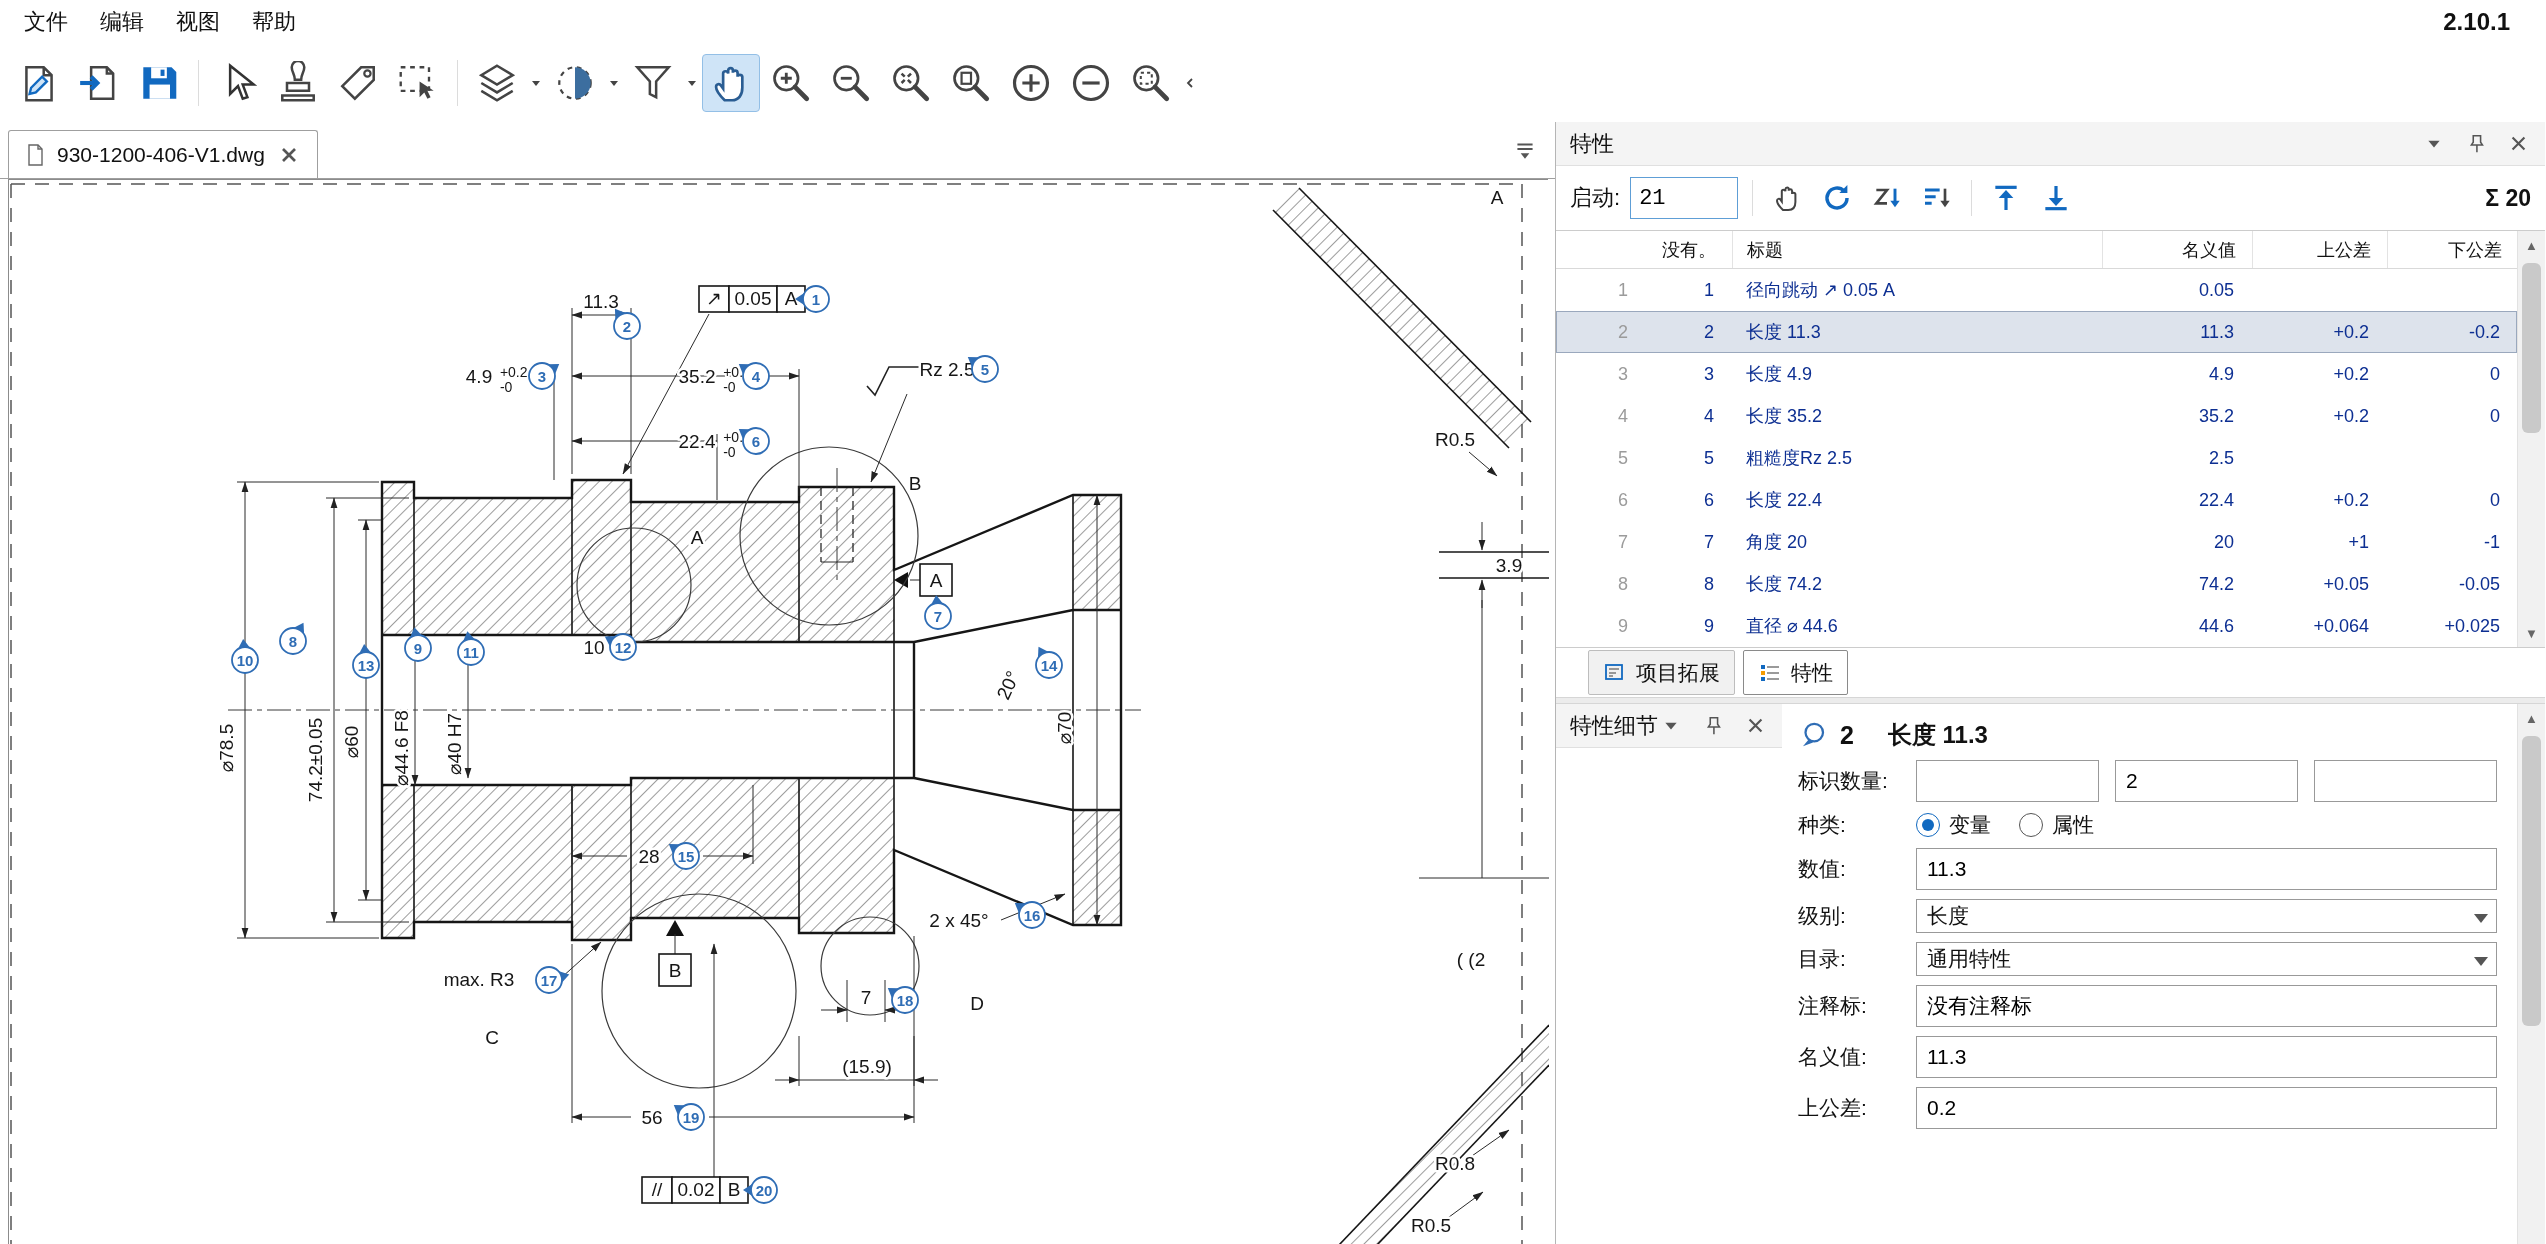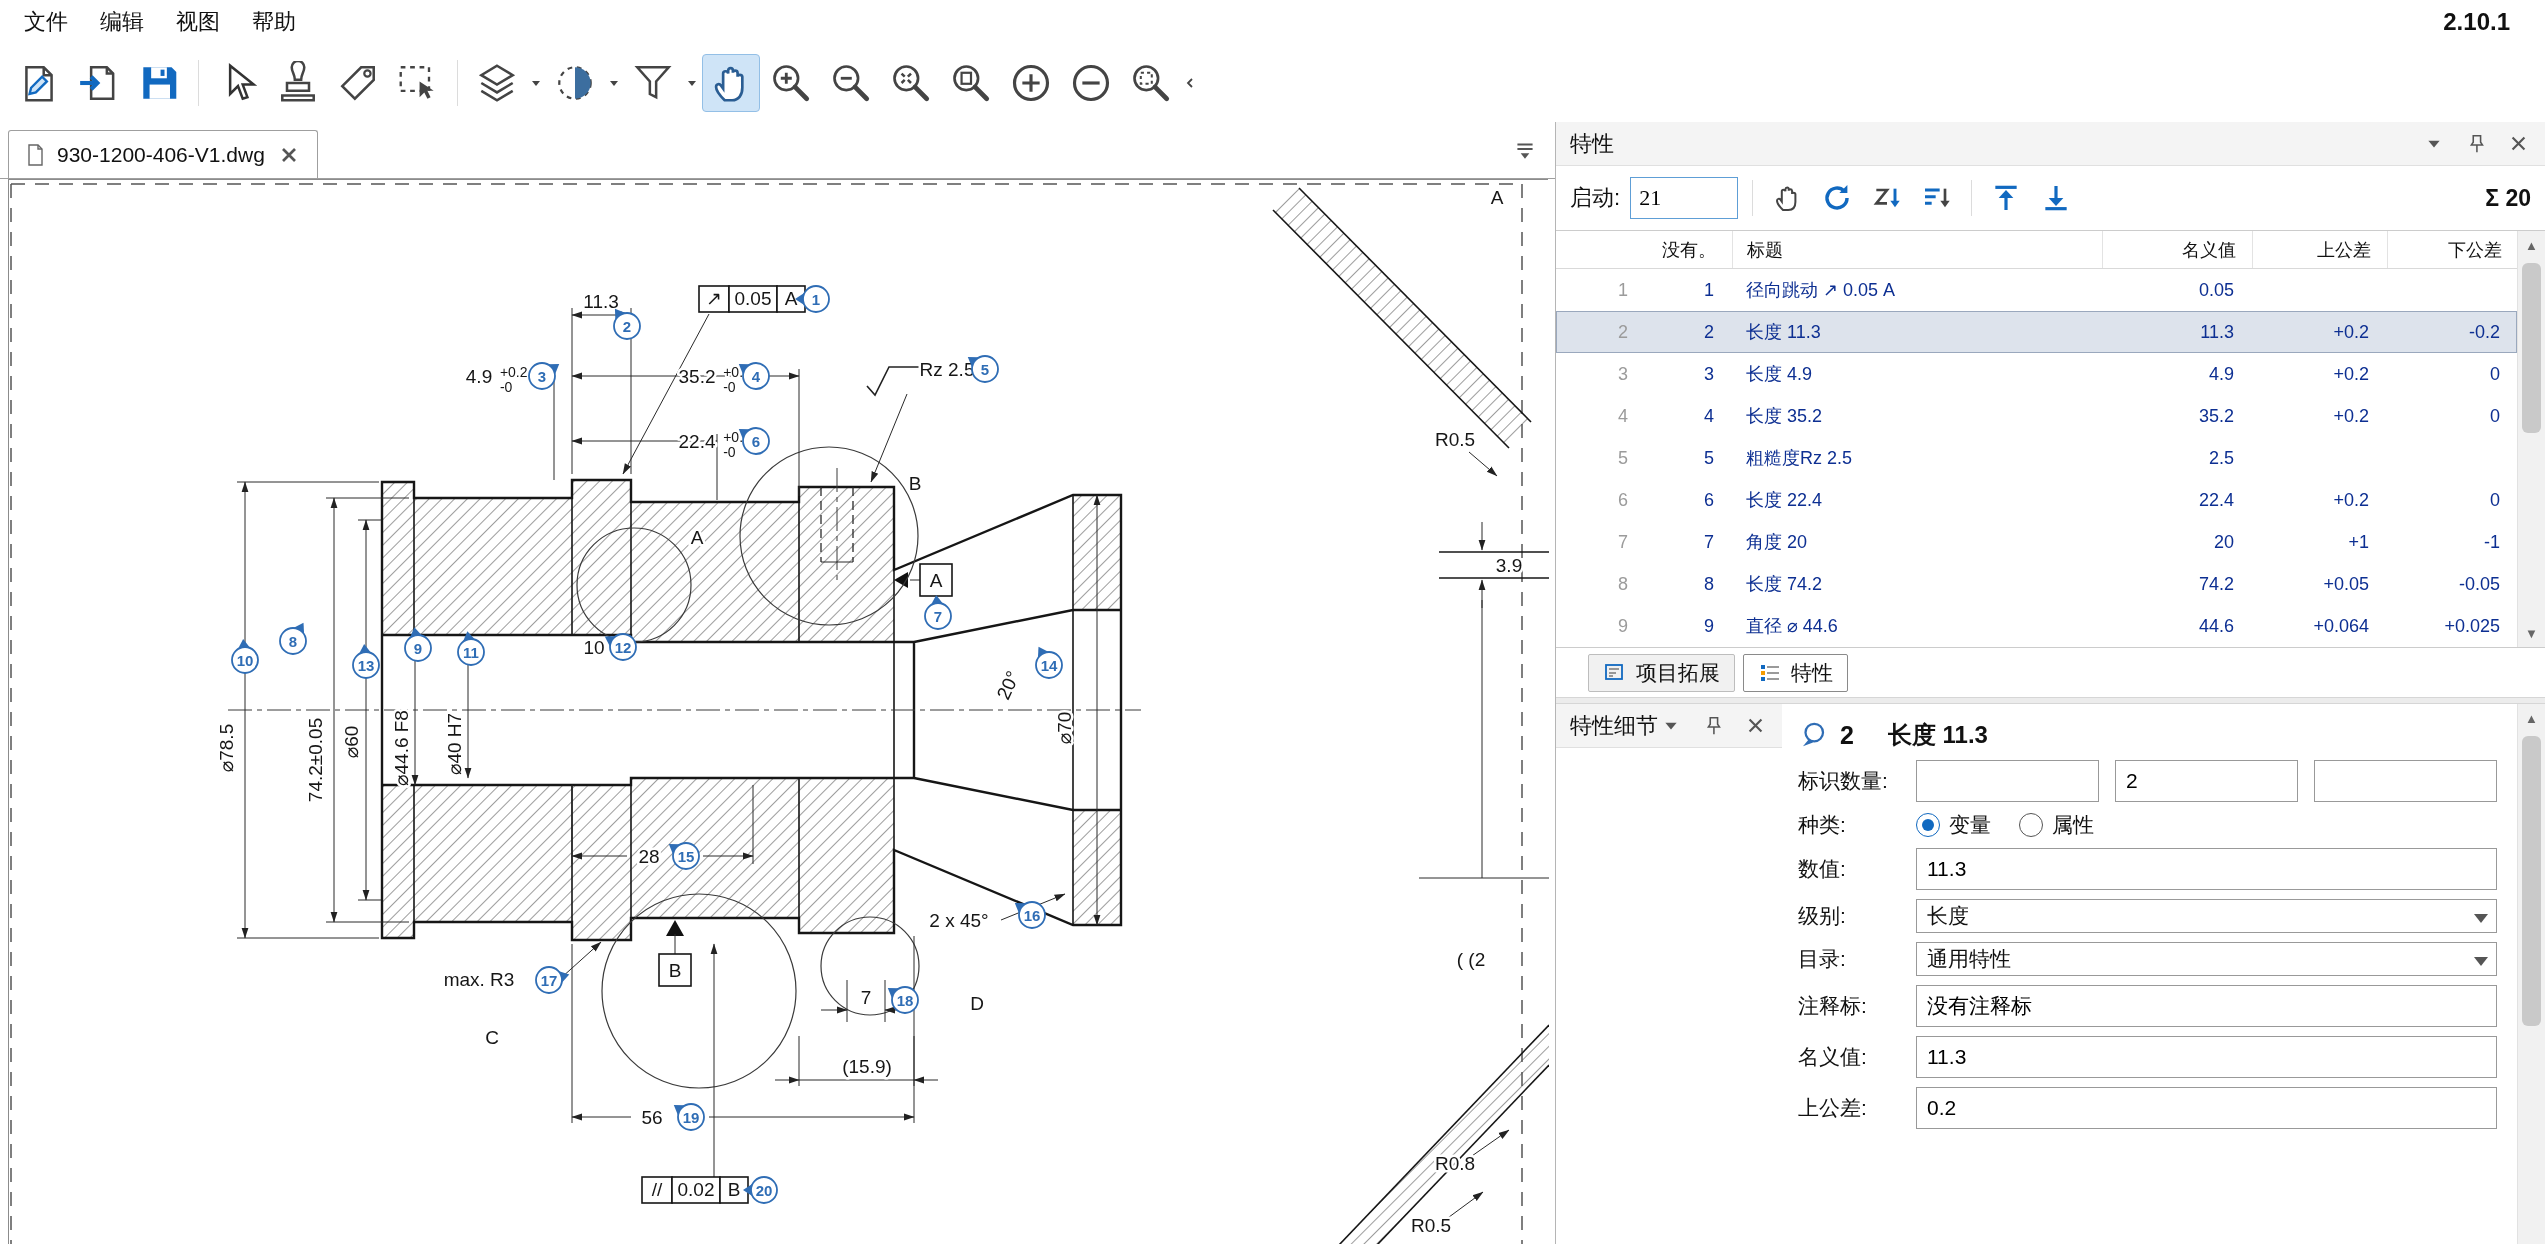--- a/index.html
+++ b/index.html
@@ -42,21 +42,21 @@
 .fcfbox{fill:#fff;stroke:#161616;stroke-width:1.6}
 .bcirc{fill:#fff;stroke:#2f6db5;stroke-width:1.8}
 .btxt{font-family:"Liberation Sans",sans-serif;font-weight:bold;font-size:15px;fill:#2f6db5}
 .bptr{fill:#2f6db5}
 
 .side{width:989px;display:flex;flex-direction:column;background:#fff}
 .phead{height:44px;display:flex;align-items:center;padding:0 14px;font-size:22px;background:#f4f4f4;border-bottom:1px solid #e0e0e0}
 .phead .sp{margin-left:auto;display:flex;gap:16px;align-items:center}
 .hicon{width:26px;height:26px;display:flex;align-items:center;justify-content:center}
 .ptool{height:64px;display:flex;align-items:center;padding:0 14px;gap:10px;font-size:22px}
-.start-input{width:108px;height:42px;border:1px solid #5e9ed6;font-size:22px;padding:0 8px;font-family:Liberation Serif, serif}
+.start-input{width:108px;height:42px;border:1px solid #5e9ed6;font-size:22px;padding:0 8px;font-family:Liberation Mono, monospace}
 .sum{margin-left:auto;font-weight:bold;font-size:23px}
 .itool{width:40px;height:40px;display:flex;align-items:center;justify-content:center}
 .itool svg{width:32px;height:32px}
 .isep{width:1px;height:36px;background:#dcdcdc;margin:0 4px}
 .tablewrap{position:relative;border-top:1px solid #ccc;border-bottom:1px solid #ccc}
 .thead,.trow{display:grid;grid-template-columns:88px 88px 370px 150px 135px 131px;align-items:center;font-size:18px}
 .thead{height:38px;border-bottom:1px solid #d9d9d9;margin-right:28px;color:#111}
 .thead .h{height:100%;display:flex;align-items:center}
 .h-no,.h-nom,.h-up,.h-low{justify-content:flex-end;padding-right:16px}
 .h-title{padding-left:14px;border-left:1px solid #e3e3e3}
@@ -66,21 +66,21 @@
 .trow.sel{background:#dde3ec;box-shadow:inset 0 0 0 1px #9aa8bd}
 .c-idx{text-align:right;padding-right:16px;color:#9b9b9b}
 .c-no{text-align:right;padding-right:18px;color:#0d2f92}
 .c-title{padding-left:14px;color:#0d2f92;white-space:nowrap;overflow:hidden}
 .c-nom,.c-up,.c-low{text-align:right;padding-right:18px;color:#0d2f92}
 .vscroll{position:absolute;right:0;top:0;bottom:0;width:28px;background:#f1f1f1;border-left:1px solid #e2e2e2}
 .varrow{height:28px;display:flex;align-items:center;justify-content:center;color:#666;font-size:13px}
 .varrow.bot{position:absolute;bottom:0;left:0;right:0}
 .vthumb{position:absolute;left:4px;right:4px;border-radius:6px;background:#c9c9c9}
 .dtabs{height:50px;display:flex;align-items:center;gap:8px;padding-left:32px;border-bottom:1px solid #d6d6d6}
-.dtab{height:38px;display:flex;align-items:center;gap:9px;padding:0 14px;font-size:21px;border:1px solid #bdbdbd;background:#f1f1f1;border-radius:2px}
+.dtab{height:45px;display:flex;align-items:center;gap:9px;padding:0 14px;font-size:21px;border:1px solid #bdbdbd;background:#f1f1f1;border-radius:2px}
 .dtab.active{background:#fff;border-color:#8a8a8a}
 .dtab svg{width:24px;height:24px}
 .hsplit{height:6px;background:#ececec;border-bottom:1px solid #d6d6d6}
 .panel2{flex:1;display:flex;flex-direction:row;min-height:0}
 .p2wrap{position:relative;flex:1;min-height:0;overflow:hidden}
 .p2body{padding:6px 48px 0 16px}
 .p2title{display:flex;align-items:center;height:50px;font-size:24px;font-weight:bold}
 .p2title svg{width:30px;height:30px;margin-right:12px}
 .p2num{font-size:25px}
 .p2name{margin-left:34px}

